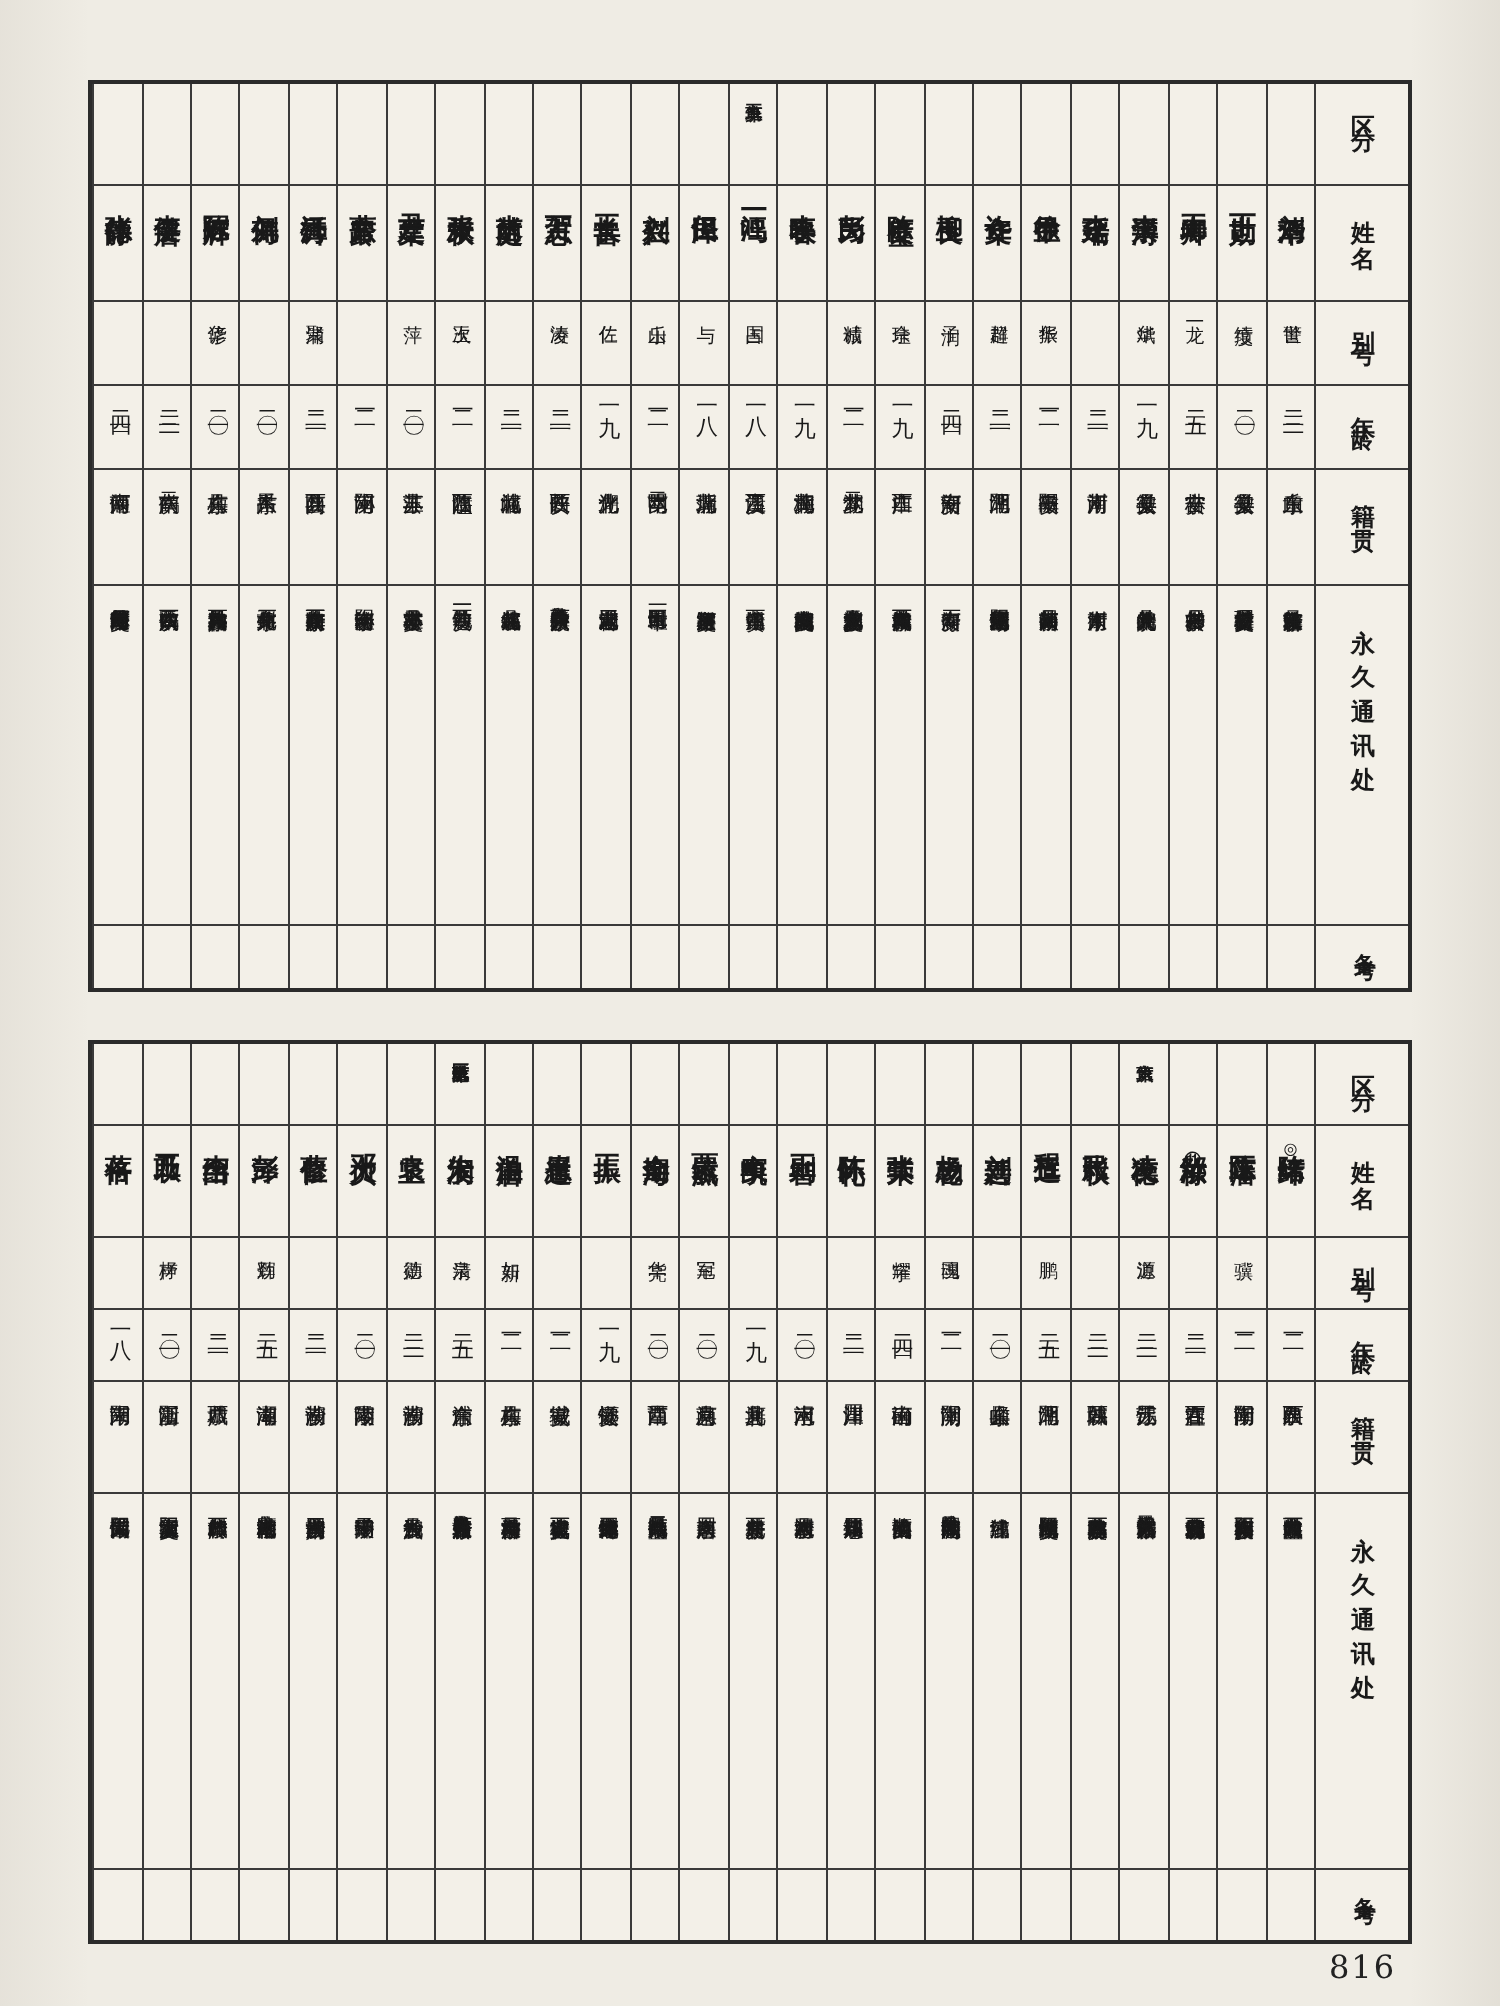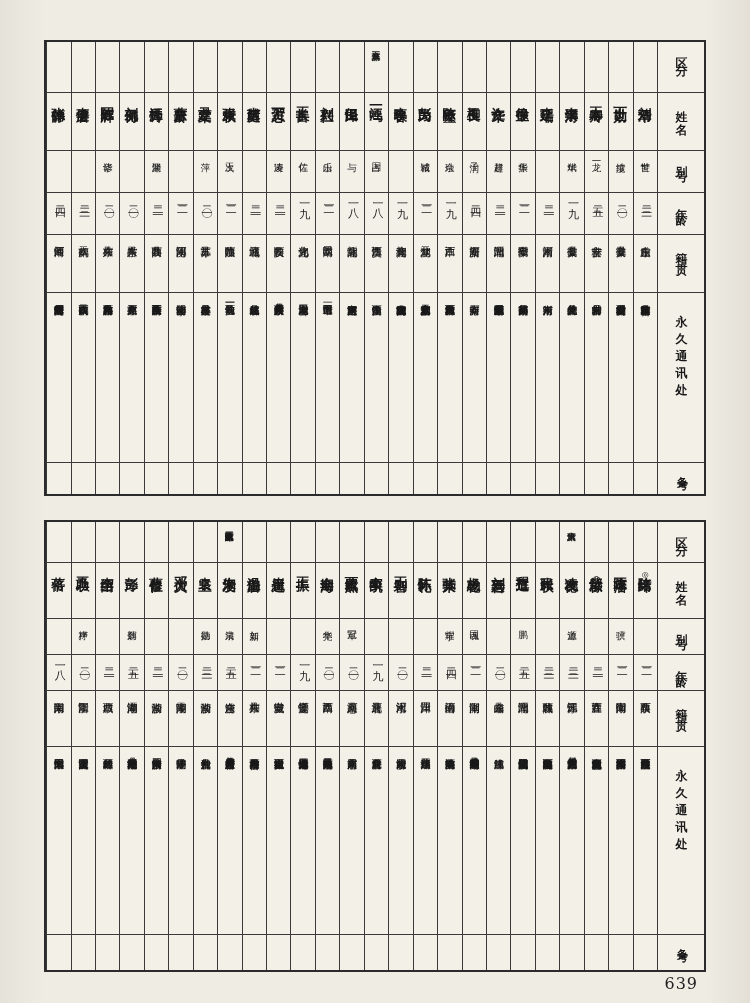--- a/index.html
+++ b/index.html
@@ -1024,13 +1024,13 @@
       <div class="cell rc4">
         <div class="vt np">湖南耒阳</div>
       </div>
       <div class="cell rc5">
         <div class="vt ad"><div class="addr-main" style="display: inline;">湖南耒阳肥田恒太号</div></div>
       </div>
       <div class="cell rc6"></div>
     </div>
   </div>
 
-<div class="pageno">639</div>
+<div class="pageno">816</div>
 
 </body></html>

